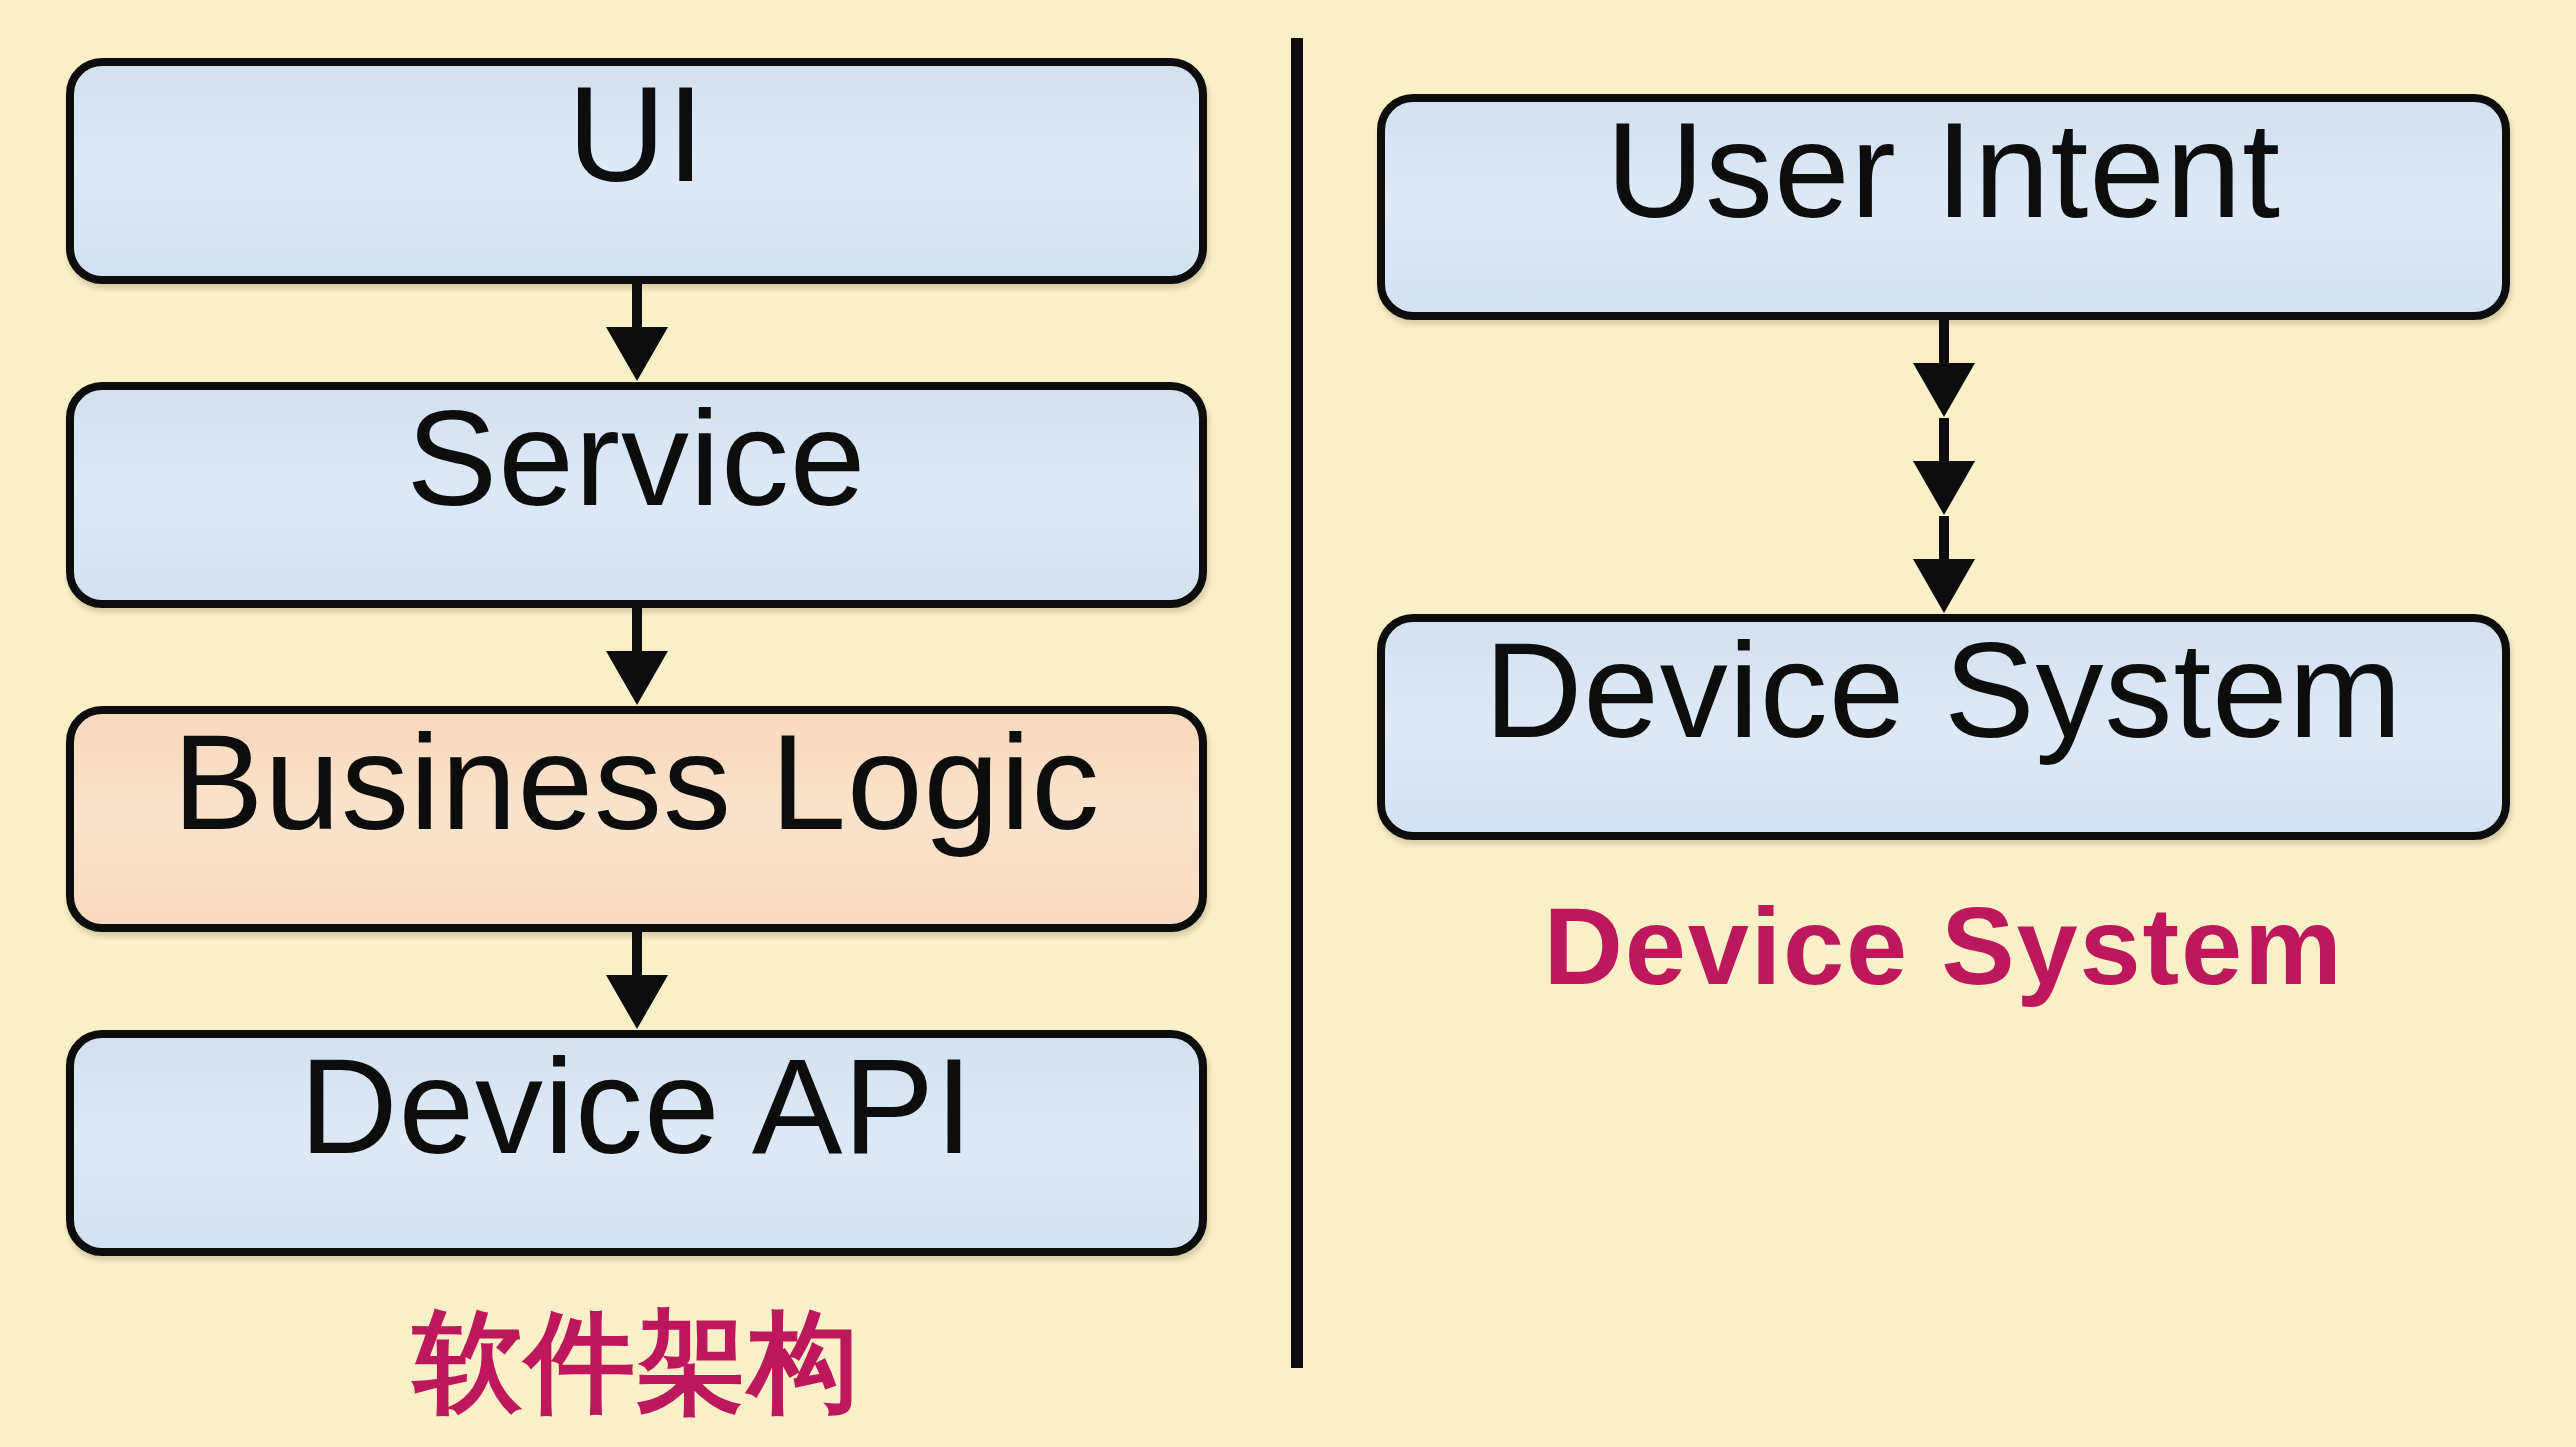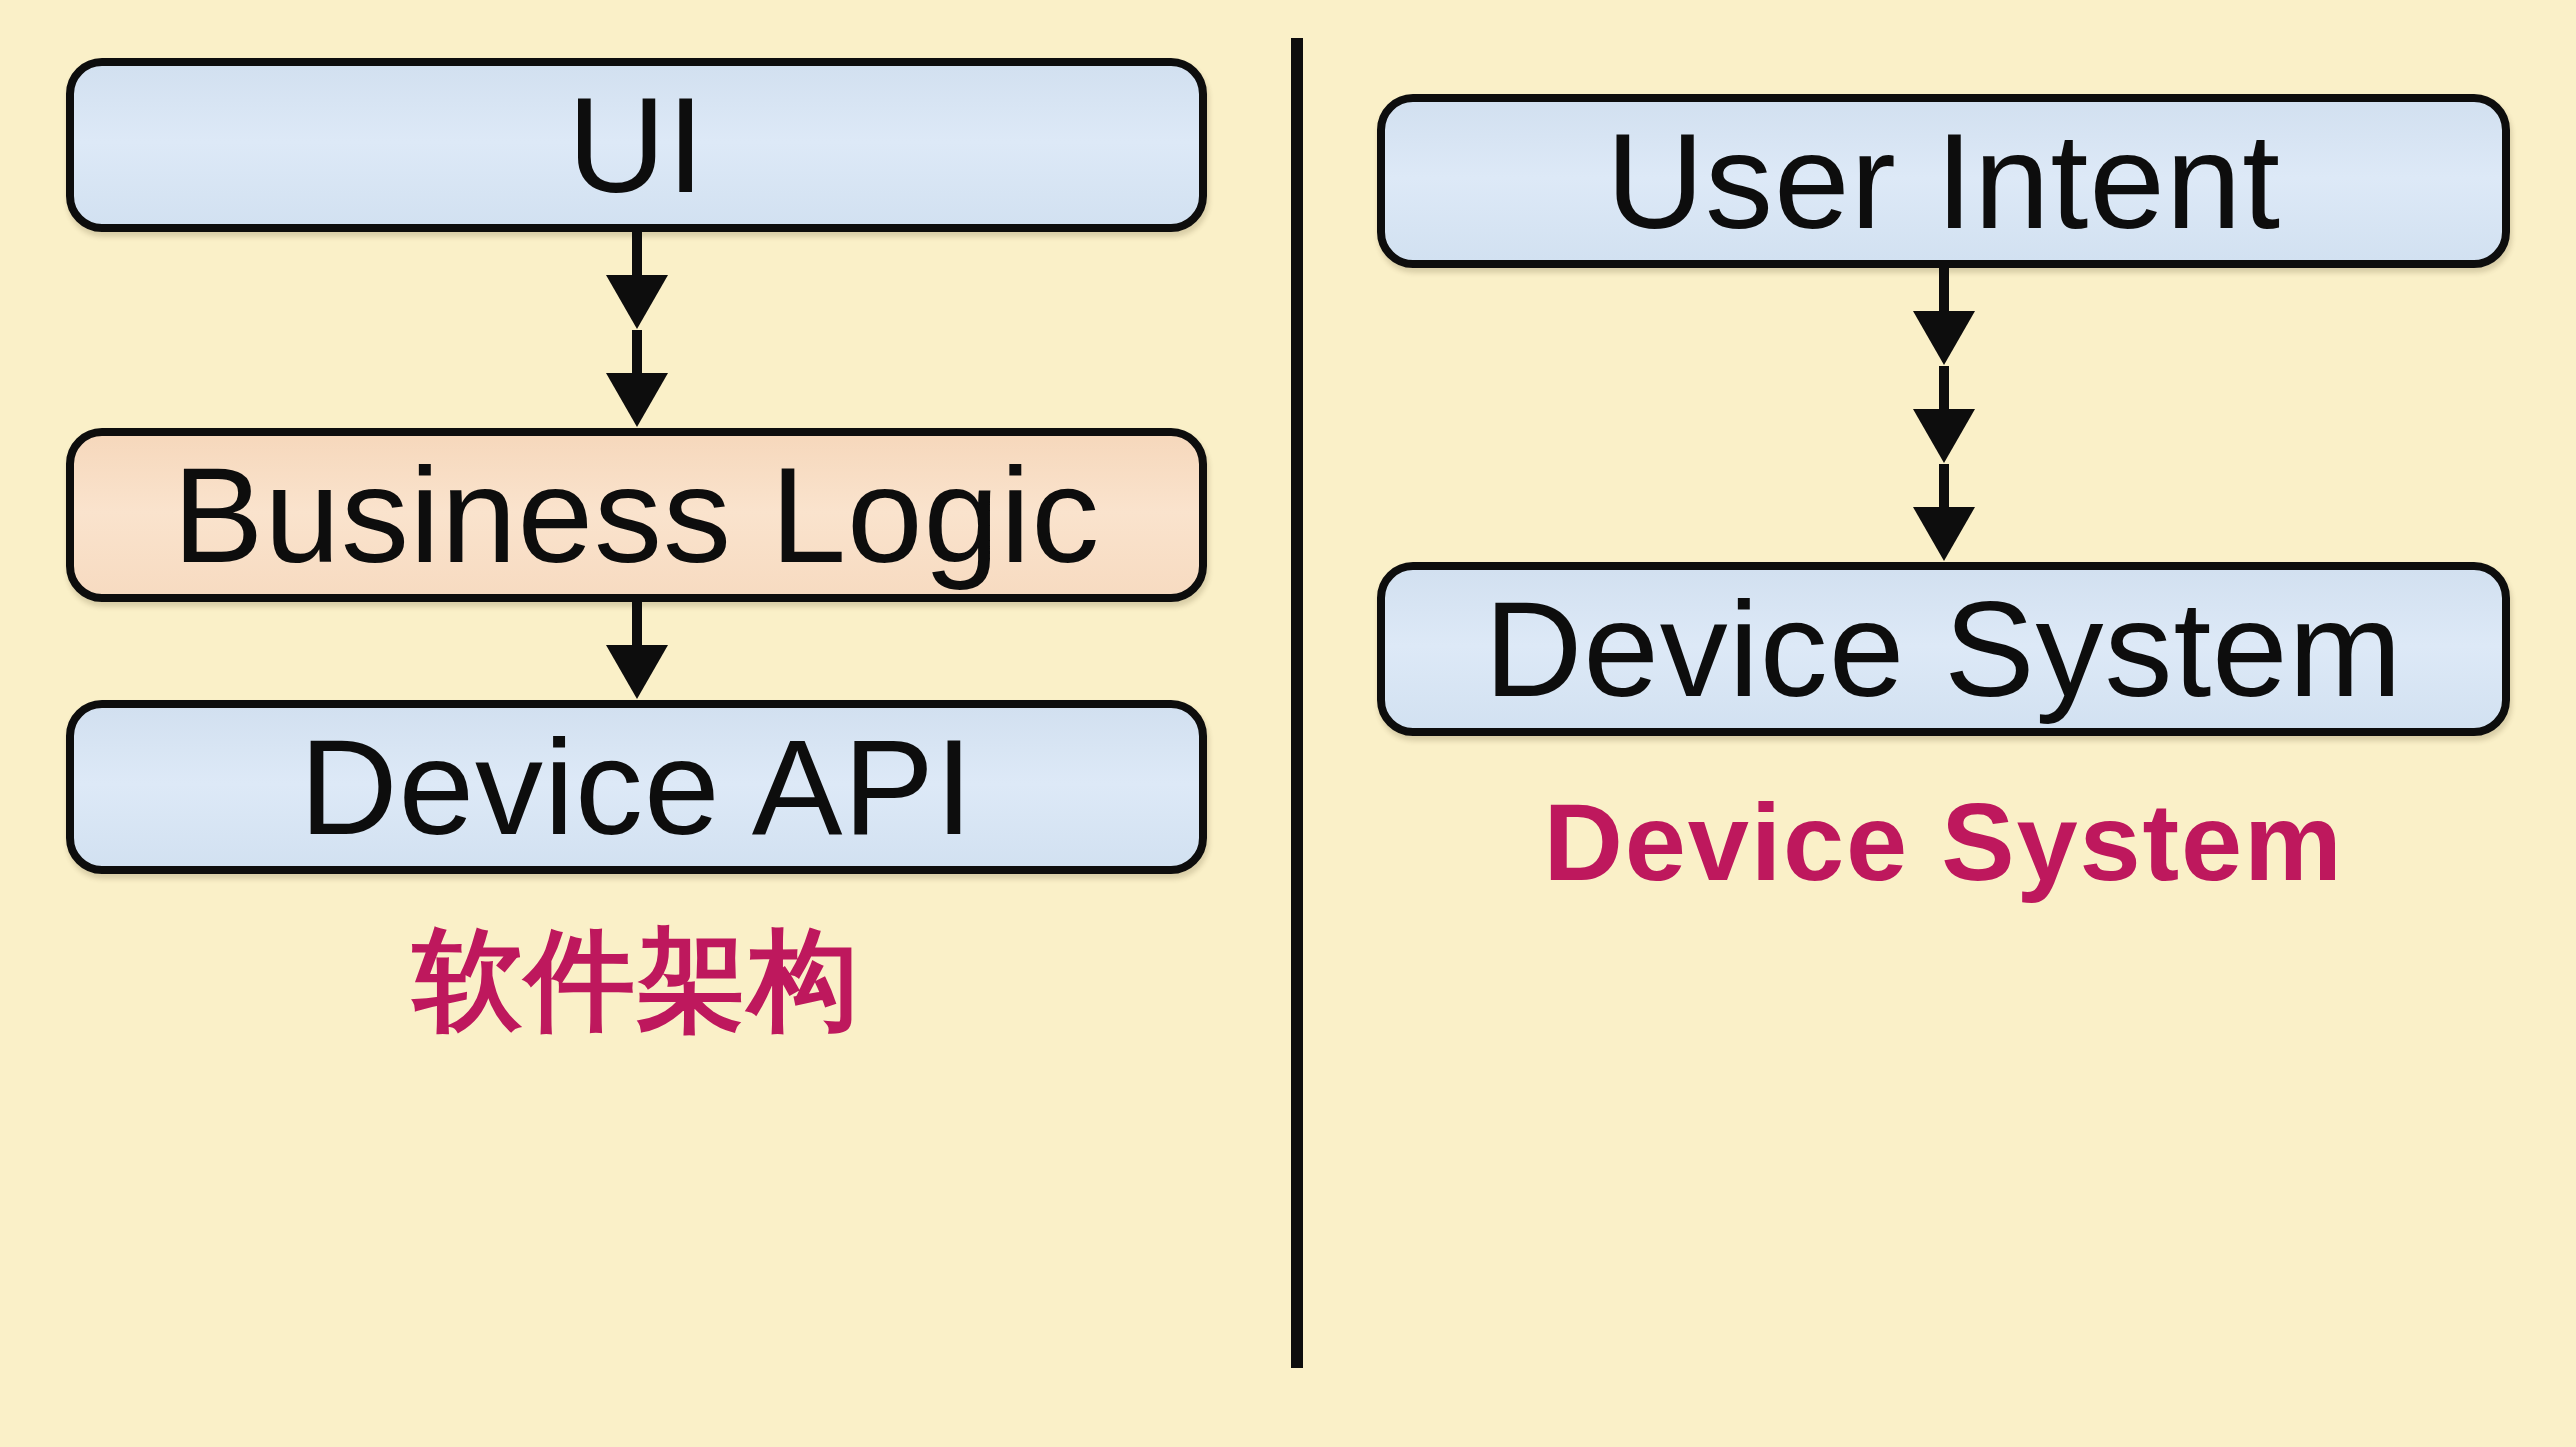--- a/index.html
+++ b/index.html
@@ -22,26 +22,26 @@
     position: absolute;
     top: 58px;
     display: flex;
     flex-direction: column;
     align-items: stretch;
   }
   .col-left  { left: 66px;   width: 1141px; }
   .col-right { left: 1377px; width: 1133px; margin-top: 36px; }
 
   .box {
-    height: 174px;
+    height: 226px;
     box-sizing: border-box;
     border: 8.1px solid #0d0d0d;
     border-radius: 36px;
     display: flex;
-    align-items: center;
+    align-items: flex-start;
     justify-content: center;
     font-size: 136px;
     line-height: 1;
     color: #0d0d0d;
     letter-spacing: 0.9px;
     box-shadow: 1.8px 4.5px 5.4px rgba(70, 55, 20, 0.18);
     white-space: nowrap;
   }
   .box.blue {
     background: linear-gradient(180deg, #d2e0f0 0%, #dde9f7 48%, #d2e1f1 100%);
@@ -95,20 +95,23 @@
 <div class="canvas">
 
   <div class="col col-left">
     <div class="box blue">
       <span>UI</span>
     </div>
     <div class="arrow">
       <div class="stem"></div>
       <div class="head"></div>
     </div>
+    <div class="box blue">
+      <span>Service</span>
+    </div>
     <div class="arrow">
       <div class="stem"></div>
       <div class="head"></div>
     </div>
     <div class="box orange">
       <span>Business Logic</span>
     </div>
     <div class="arrow">
       <div class="stem"></div>
       <div class="head"></div>

